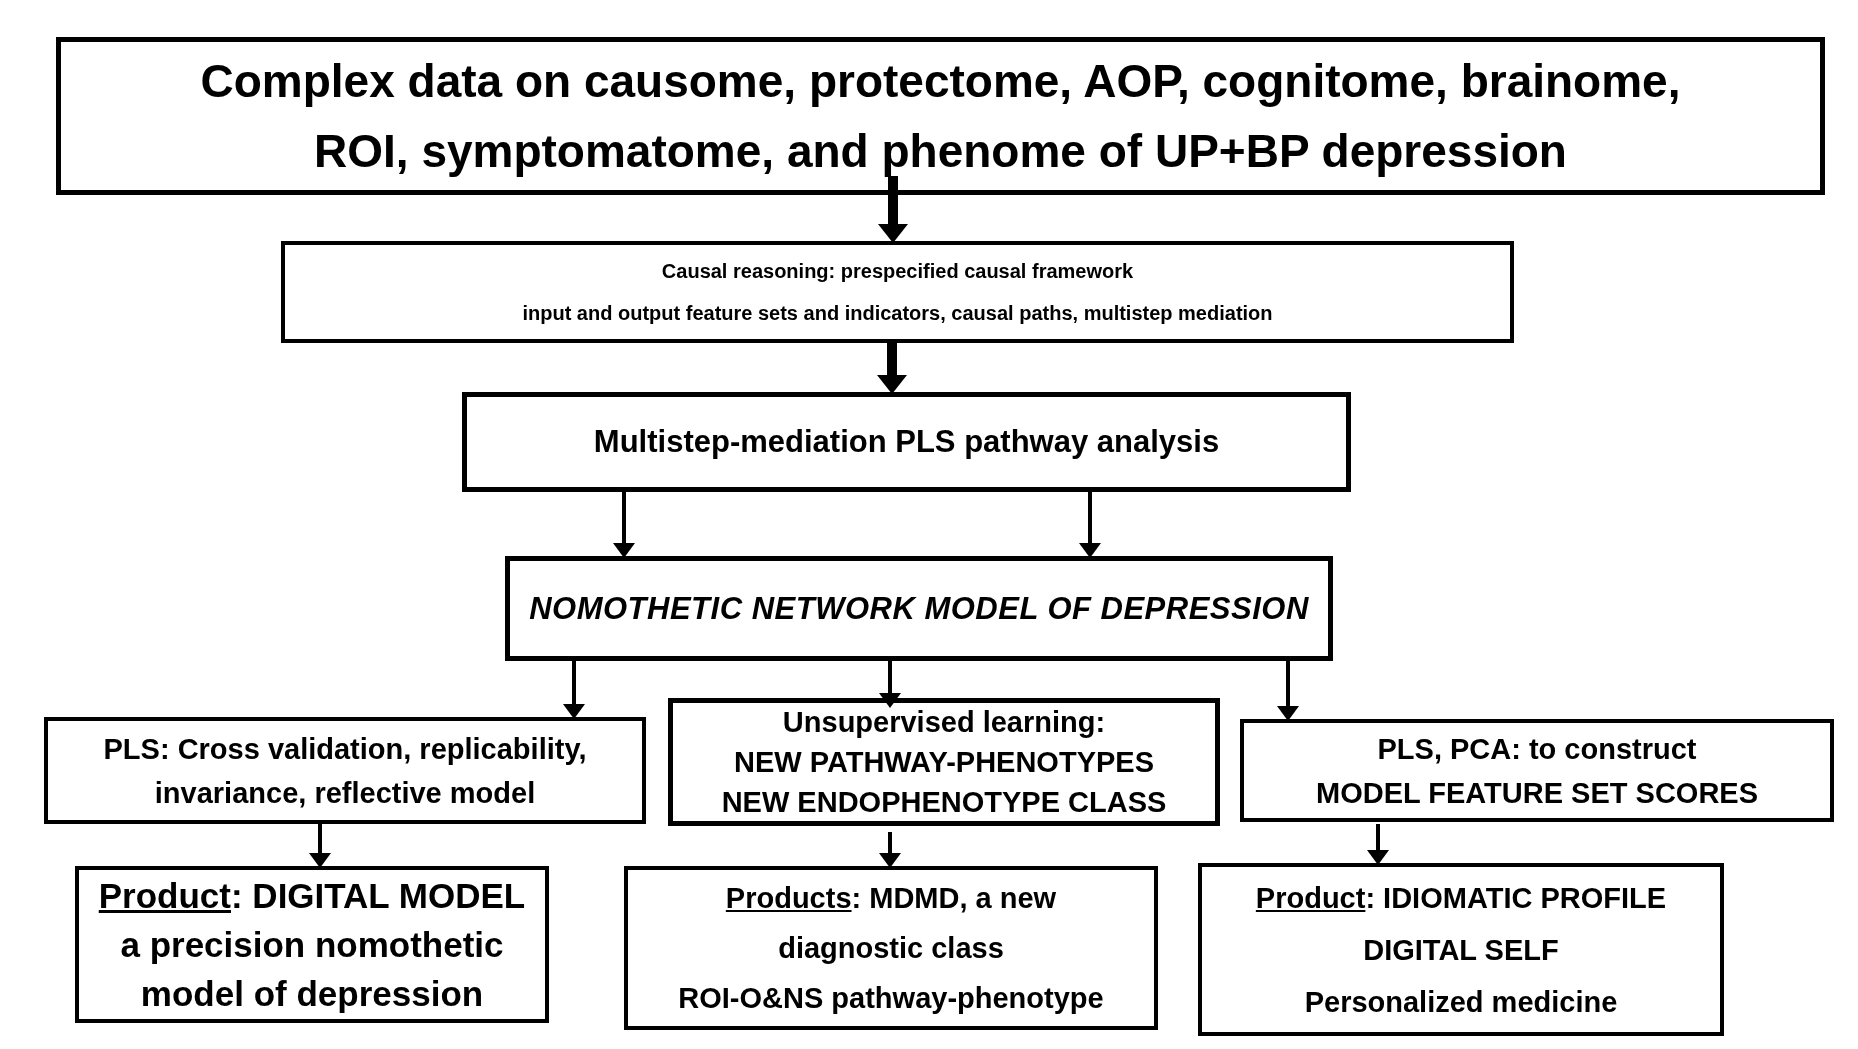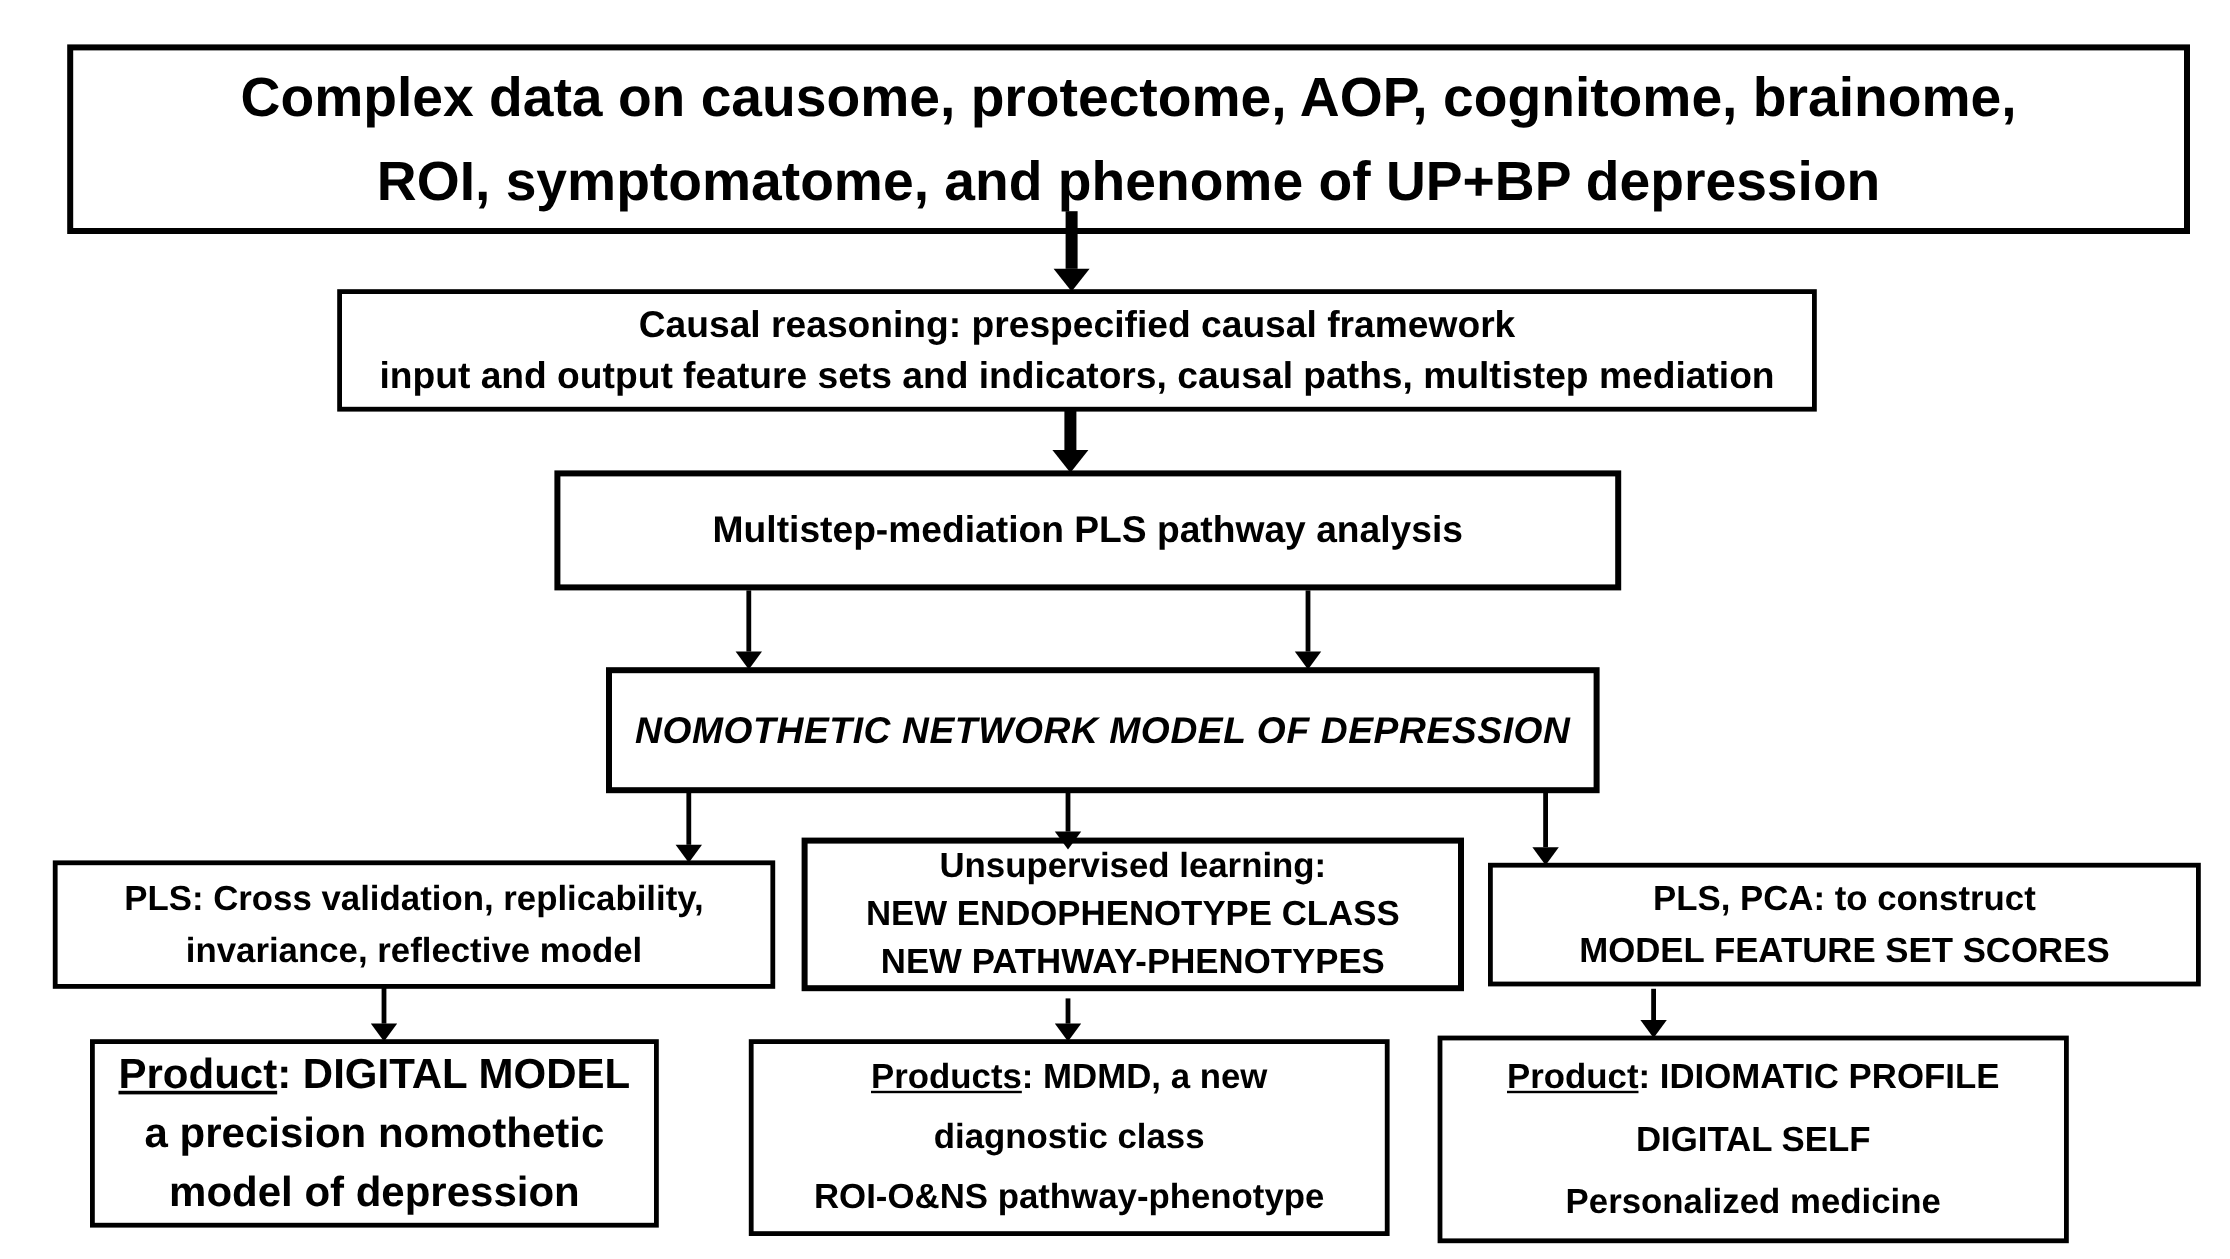--- a/index.html
+++ b/index.html
@@ -22,21 +22,21 @@
     flex-direction: column;
     justify-content: center;
     align-items: center;
     text-align: center;
     z-index: 1;
   }
   .line { white-space: nowrap; }
   .u { text-decoration: underline; }
 
   .b-top    { left: 56px;  top: 37px;  width: 1769px; height: 158px; border-width: 5px; font-size: 46px; line-height: 70px; }
-  .b-causal { left: 281px; top: 241px; width: 1233px; height: 102px; font-size: 31px; line-height: 42px; }
+  .b-causal { left: 281px; top: 241px; width: 1233px; height: 102px; font-size: 20px; line-height: 42px; }
   .b-pls    { left: 462px; top: 392px; width: 889px;  height: 100px; border-width: 5px; font-size: 31px; }
   .b-nomo   { left: 505px; top: 556px; width: 828px;  height: 105px; border-width: 5px; font-size: 31px; letter-spacing: 0.5px; font-style: italic; }
   .b-valid  { left: 44px;  top: 717px; width: 602px;  height: 107px; font-size: 29px; line-height: 44px; }
   .b-unsup  { left: 668px; top: 698px; width: 552px;  height: 128px; border-width: 5px; font-size: 29px; line-height: 40px; }
   .b-scores { left: 1240px;top: 719px; width: 594px;  height: 103px; font-size: 29px; line-height: 44px; }
   .b-prod1  { left: 75px;  top: 866px; width: 474px;  height: 157px; font-size: 35px; line-height: 49px; }
   .b-prod2  { left: 624px; top: 866px; width: 534px;  height: 164px; font-size: 29px; line-height: 50px; }
   .b-prod3  { left: 1198px;top: 863px; width: 526px;  height: 173px; font-size: 29px; line-height: 52px; }
 
   .arrow {
@@ -93,22 +93,22 @@
     <div class="line">NOMOTHETIC NETWORK MODEL OF DEPRESSION</div>
   </div>
 
   <div class="box b-valid">
     <div class="line">PLS: Cross validation, replicability,</div>
     <div class="line">invariance, reflective model</div>
   </div>
 
   <div class="box b-unsup">
     <div class="line">Unsupervised learning:</div>
+    <div class="line">NEW PATHWAY-PHENOTYPES</div>
     <div class="line">NEW ENDOPHENOTYPE CLASS</div>
-    <div class="line">NEW PATHWAY-PHENOTYPES</div>
   </div>
 
   <div class="box b-scores">
     <div class="line">PLS, PCA: to construct</div>
     <div class="line">MODEL FEATURE SET SCORES</div>
   </div>
 
   <div class="box b-prod1">
     <div class="line">
       <span class="u">Product</span><span>: DIGITAL MODEL</span>

